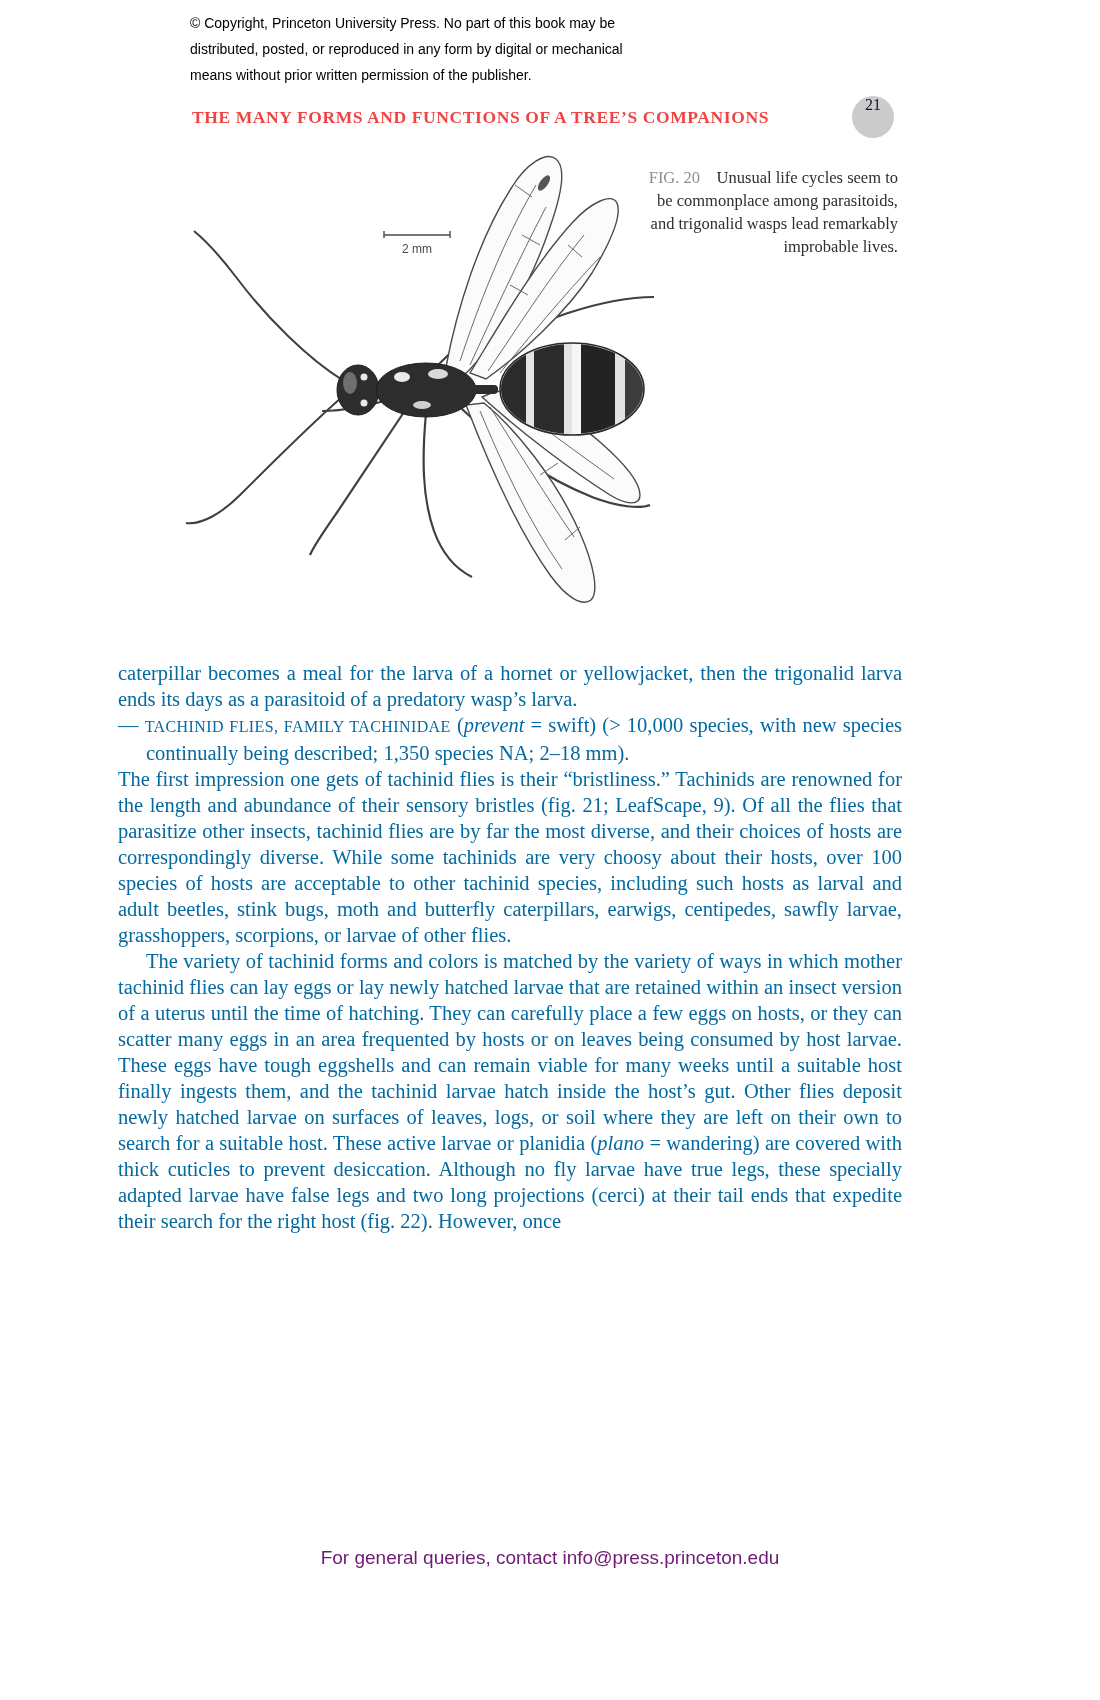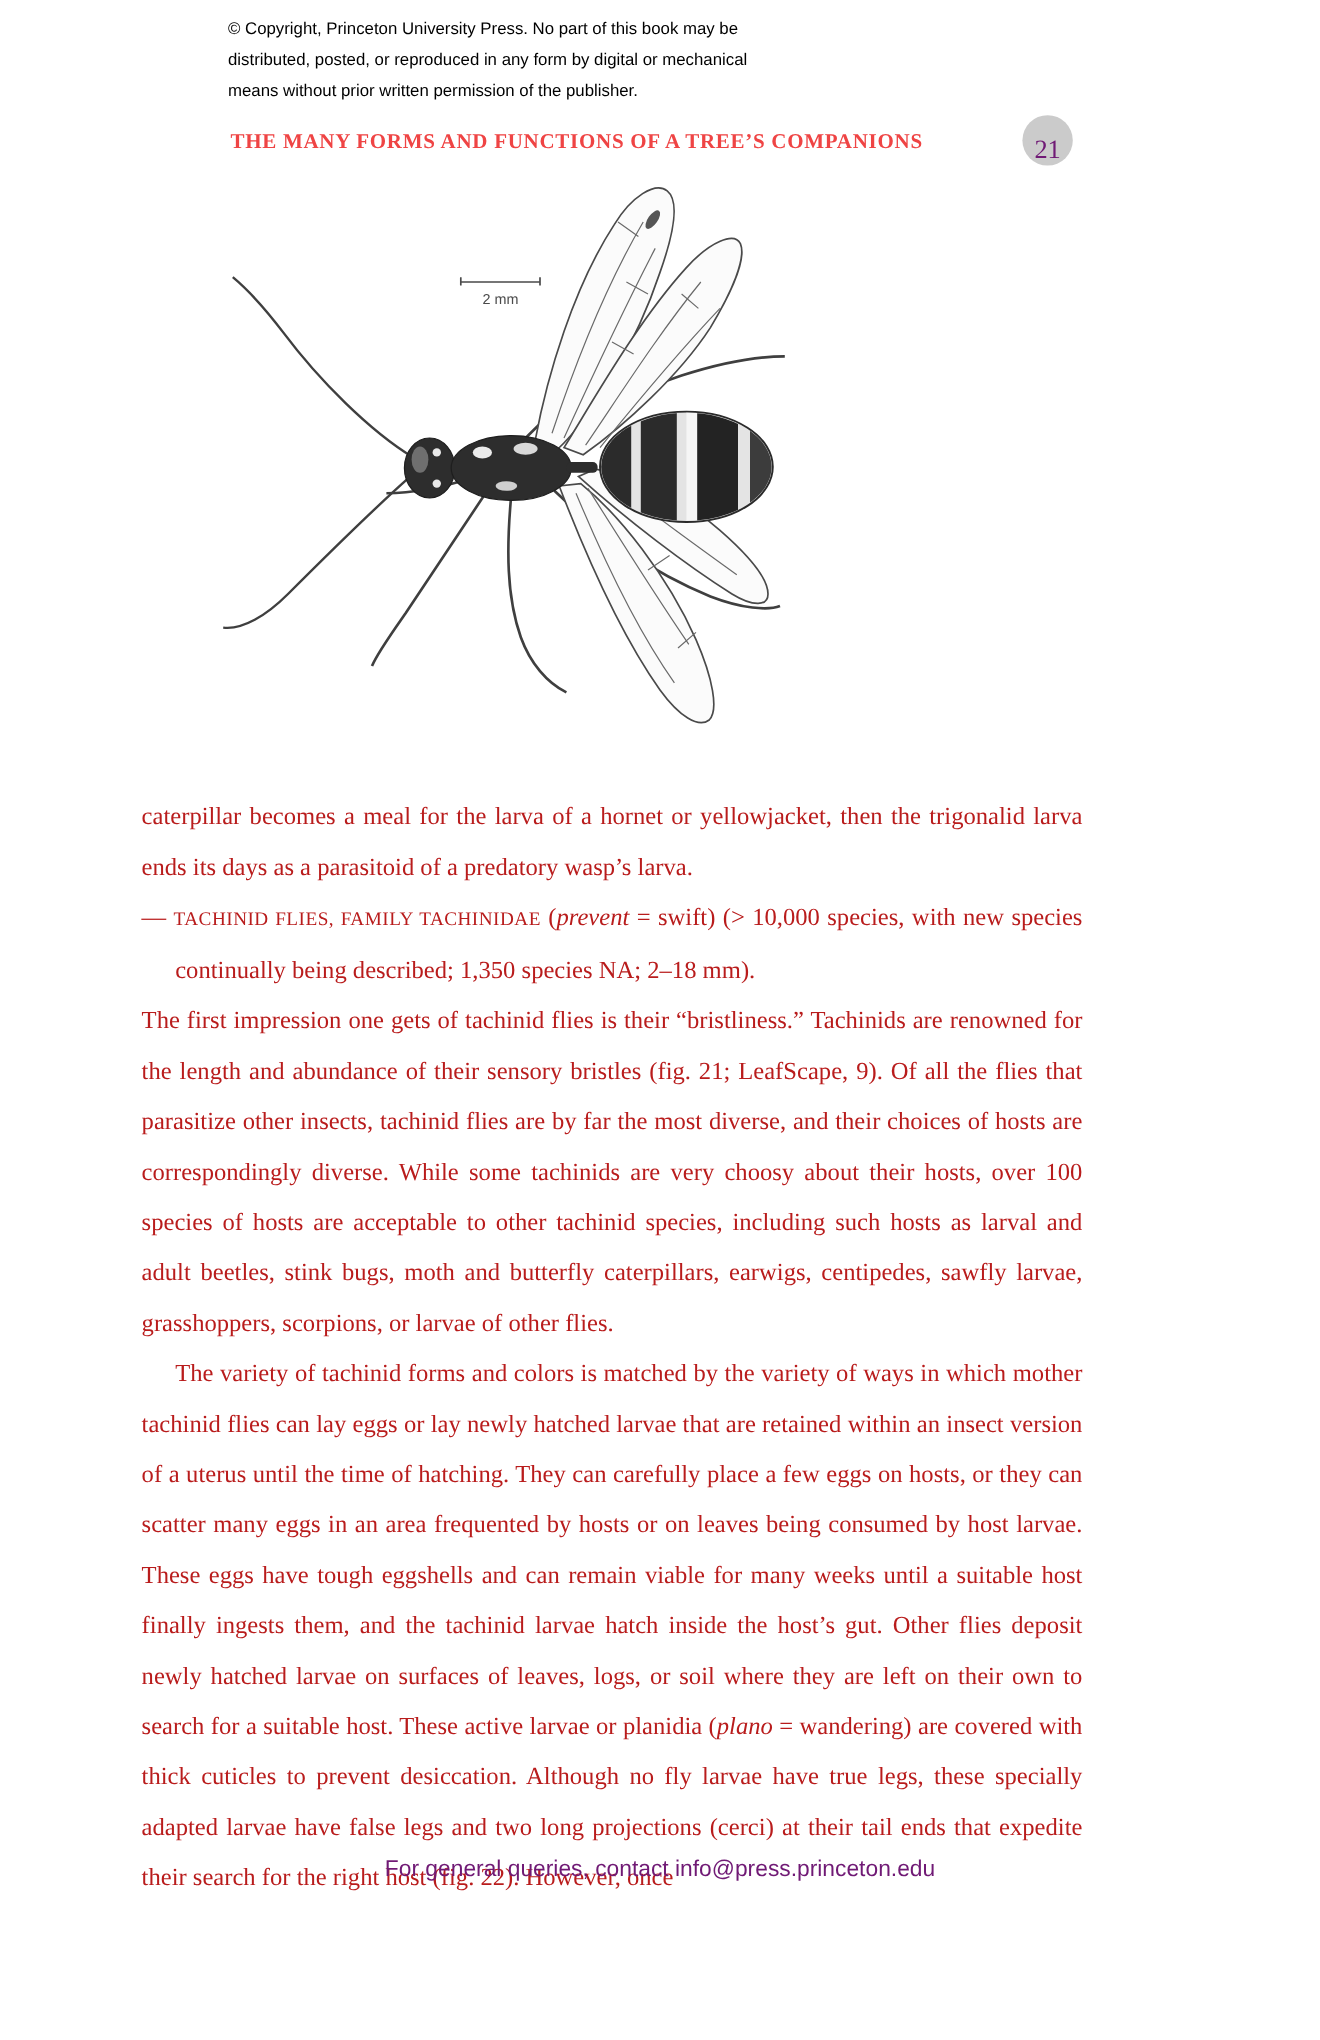--- a/index.html
+++ b/index.html
@@ -26,38 +26,38 @@
     position:absolute; left:192px; top:96px; width:702px;
     display:flex; align-items:center; justify-content:space-between;
   }
   .rh-title {
     font-family:"Liberation Serif", serif;
     font-size:17.5px; font-weight:bold; letter-spacing:0.6px;
     color:#ef4444;
   }
   .page-circle {
     width:42px; height:42px; border-radius:50%;
-    background:#cbcbcb; color:#701a75;
-    display:flex; align-items:flex-end; justify-content:center;
-    font-size:22px; flex:0 0 auto;
+    background:#cbcbcb; color:#0f172a;
+    display:flex; align-items:flex-start; justify-content:center;
+    font-size:16px; flex:0 0 auto;
   }
 
   
   .figure-svg { position:absolute; left:170px; top:145px; }
   .caption {
     position:absolute; left:640px; top:166px; width:258px;
     text-align:right; font-size:16.5px; line-height:23px; color:#2e2e2e;
   }
   .fig-label { color:#8f8f8f; }
 
   
   .body-text {
     position:absolute; left:118px; top:660px; width:784px;
-    font-size:20.5px; line-height:42px; text-align:justify;
-    color:#b91c1c;
+    font-size:20.5px; line-height:26px; text-align:justify;
+    color:#0369a1;
   }
   .body-text p { margin:0; }
   p.indent { text-indent:28px; }
   p.entry { padding-left:28px; text-indent:-28px; }
   .sc { font-size:16px; letter-spacing:0.4px; }
   .it { font-style:italic; }
 
   
   .footer {
     position:absolute; left:0; top:1547px; width:1100px;
@@ -139,20 +139,21 @@
         </g>
       </g>
     </g>
 
     <g>
       <path d="M214,86 L214,93 M214,90 L280,90 M280,86 L280,93" stroke="#4a4a4a" stroke-width="1.4" fill="none"></path>
       <text x="247" y="108" font-family="Liberation Sans, sans-serif" font-size="12" fill="#4a4a4a" text-anchor="middle">2 mm</text>
     </g>
   </svg>
 
+  <div class="caption"><span class="fig-label">FIG. 20</span> <span>Unusual life cycles seem to be commonplace among parasitoids, and trigonalid wasps lead remarkably improbable lives.</span></div>
 
   <div class="body-text">
     <p>caterpillar becomes a meal for the larva of a hornet or yellowjacket, then the trigonalid larva ends its days as a parasitoid of a predatory wasp’s larva.</p>
     <p class="entry"><span>— </span><span class="sc">TACHINID FLIES, FAMILY TACHINIDAE</span><span> (</span><span class="it">prevent</span><span> = swift) (&gt; 10,000 species, with new species continually being described; 1,350 species NA; 2–18 mm).</span></p>
     <p>The first impression one gets of tachinid flies is their “bristliness.” Tachinids are renowned for the length and abundance of their sensory bristles (fig. 21; LeafScape, 9). Of all the flies that parasitize other insects, tachinid flies are by far the most diverse, and their choices of hosts are correspondingly diverse. While some tachinids are very choosy about their hosts, over 100 species of hosts are acceptable to other tachinid species, including such hosts as larval and adult beetles, stink bugs, moth and butterfly caterpillars, earwigs, centipedes, sawfly larvae, grasshoppers, scorpions, or larvae of other flies.</p>
     <p class="indent"><span>The variety of tachinid forms and colors is matched by the variety of ways in which mother tachinid flies can lay eggs or lay newly hatched larvae that are retained within an insect version of a uterus until the time of hatching. They can carefully place a few eggs on hosts, or they can scatter many eggs in an area frequented by hosts or on leaves being consumed by host larvae. These eggs have tough eggshells and can remain viable for many weeks until a suitable host finally ingests them, and the tachinid larvae hatch inside the host’s gut. Other flies deposit newly hatched larvae on surfaces of leaves, logs, or soil where they are left on their own to search for a suitable host. These active larvae or planidia (</span><span class="it">plano</span><span> = wandering) are covered with thick cuticles to prevent desiccation. Although no fly larvae have true legs, these specially adapted larvae have false legs and two long projections (cerci) at their tail ends that expedite their search for the right host (fig. 22). However, once</span></p>
   </div>
 
   <div class="footer">For general queries, contact info@press.princeton.edu</div>
 

